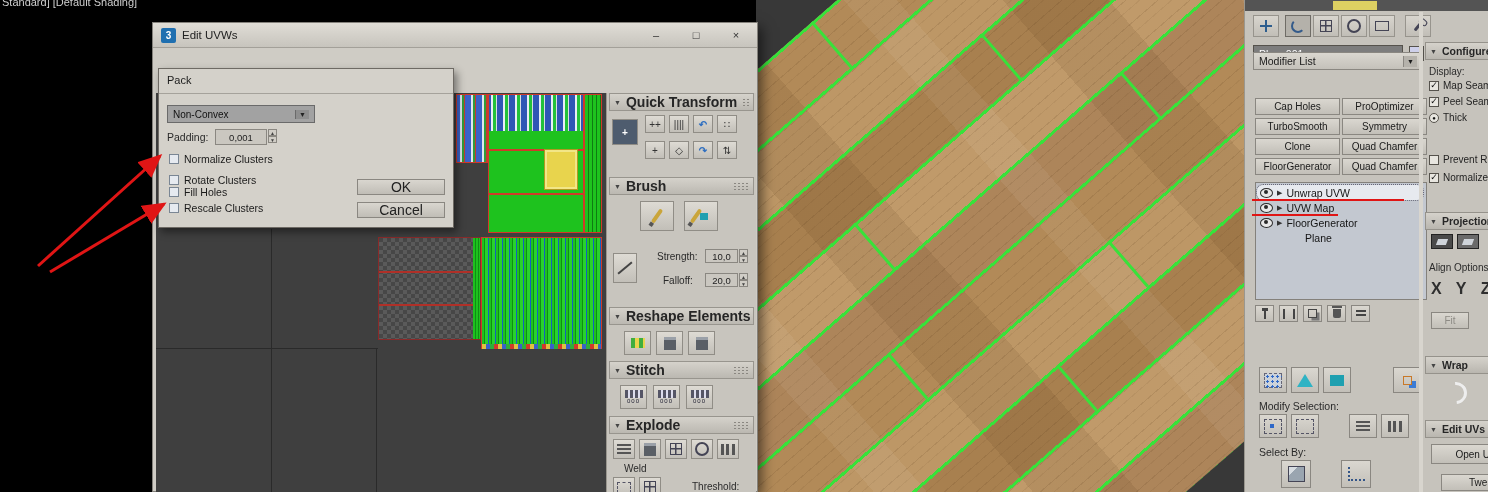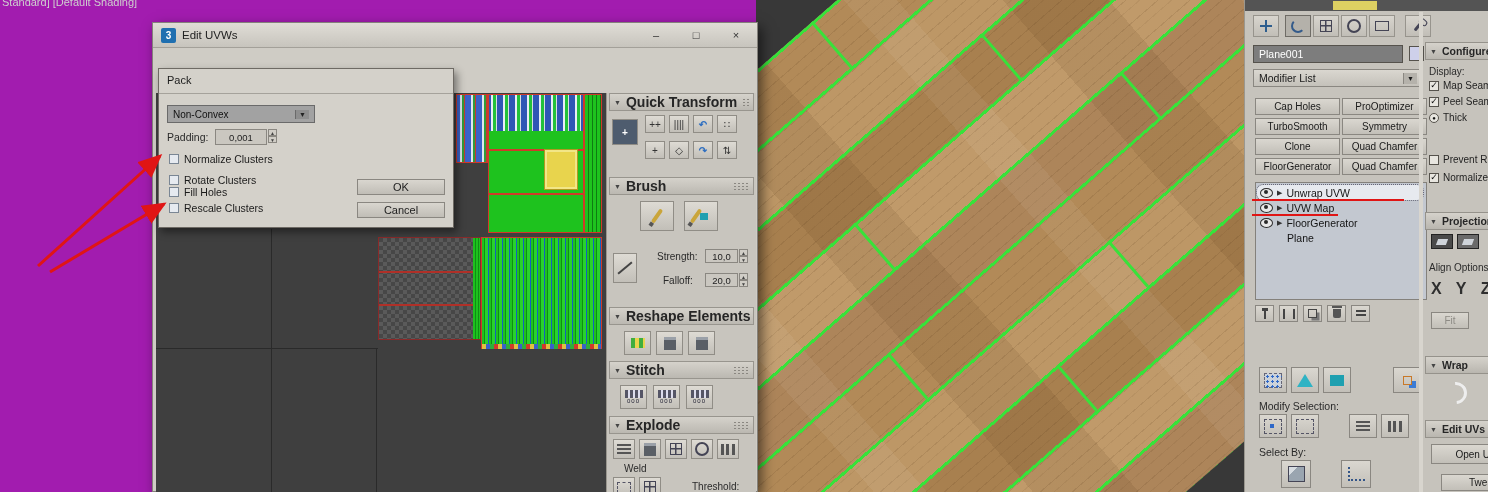--- a/index.html
+++ b/index.html
@@ -1,17 +1,17 @@
 <!DOCTYPE html>
 <html><head>
 <meta charset="utf-8">
 <style>
   html,body{margin:0;padding:0;background:#222;}
   .screen{position:relative;width:1488px;height:492px;overflow:hidden;
-          font-family:"Liberation Sans",sans-serif;background:#a21caf;}
+          font-family:"Liberation Sans",sans-serif;background:#000000;}
   .abs{position:absolute;}
 
   
   .shading-label{position:absolute;left:2px;top:-4px;color:#cfcfcf;font-size:11px;}
 
   
   .viewport-3d{position:absolute;left:756px;top:0;width:488px;height:492px;background:#383838;overflow:hidden;}
   .wood{position:absolute;left:244px;top:256px;width:1700px;height:600px;
         transform:translate(-50%,-50%) rotate(-41deg);
         background-image:
@@ -105,21 +105,21 @@
                border:1px solid #6e6a64;box-shadow:3px 4px 8px rgba(0,0,0,.45);box-sizing:border-box;z-index:30;}
   .pack-title{position:absolute;left:8px;top:5px;font-size:11px;color:#1c1c1c;}
   .pack-sep{position:absolute;left:0;top:24px;width:100%;height:1px;background:#a5a29b;}
   .pack-combo{position:absolute;left:8px;top:36px;width:148px;height:18px;background:#a2a2a2;border:1px solid #6a6a6a;
               font-size:10px;color:#111;display:flex;align-items:center;padding:0 5px;box-sizing:border-box;}
   .pack-combo .arr{margin-left:auto;font-size:7px;color:#222;background:#8e8e8e;padding:1px 3px;border-left:1px solid #6a6a6a;}
   .pack-check{position:absolute;left:10px;display:flex;align-items:center;gap:5px;}
   .pack-check .box{width:10px;height:10px;background:#e6eaf0;border:1px solid #7a8694;box-sizing:border-box;}
   .pack-check .txt{font-size:10.5px;color:#1b1b1b;}
   .pack-btn{position:absolute;left:198px;width:88px;height:16px;background:linear-gradient(#d9d6cf,#c0bdb6);
-            border:1px solid #8a8781;font-size:11px;color:#222;display:flex;align-items:center;justify-content:center;box-sizing:border-box;}
+            border:1px solid #8a8781;font-size:14px;color:#222;display:flex;align-items:center;justify-content:center;box-sizing:border-box;}
 
   
   .cmd-panel{position:absolute;left:1244px;top:0;width:244px;height:492px;background:#c6c3bc;border-left:1px solid #9a978f;box-sizing:border-box;}
   .cp-top{position:absolute;left:0;top:0;width:100%;height:11px;background:#545454;}
   .cp-top-tab{position:absolute;left:88px;top:1px;width:44px;height:9px;background:#ddd062;}
   .cp-tab{position:absolute;top:15px;width:26px;height:22px;background:linear-gradient(#d8d5ce,#c1beb7);
           border:1px solid #97948d;display:flex;align-items:center;justify-content:center;box-sizing:border-box;}
   .cp-tab.active{background:#b4b1aa;border-color:#6f6c66;}
   .plus-shape{position:relative;width:12px;height:12px;}
   .plus-shape::before{content:"";position:absolute;left:5px;top:0;width:2px;height:12px;background:#2e5e8e;}
@@ -235,21 +235,21 @@
     <div class="cp-tab" style="left:124px;">
         <div class="monitor-shape"></div>
       </div>
     <div class="cp-tab" style="left:160px;">
         <div class="wrench-shape"></div>
       </div>
 
     <div class="cp-field" style="left:8px;top:45px;width:150px;height:18px;">Plane001</div>
     <div class="cp-swatch" style="left:164px;top:46px;"></div>
 
-    <div class="cp-drop" style="left:8px;top:69px;width:170px;height:18px;">
+    <div class="cp-drop" style="left:8px;top:52px;width:170px;height:18px;">
       <span>Modifier List</span>
       <span class="arr">▼</span>
     </div>
 
     <div class="cp-btn" style="left:10px;top:98px;">Cap Holes</div>
     <div class="cp-btn" style="left:97px;top:98px;">ProOptimizer</div>
     <div class="cp-btn" style="left:10px;top:118px;">TurboSmooth</div>
     <div class="cp-btn" style="left:97px;top:118px;">Symmetry</div>
     <div class="cp-btn" style="left:10px;top:138px;">Clone</div>
     <div class="cp-btn" style="left:97px;top:138px;">Quad Chamfer</div>
@@ -265,21 +265,21 @@
       <div class="stack-row" style="top:17px;">
         <span class="eye"></span>
         <span class="stack-arr">▶</span>
         <span class="stack-lbl">UVW Map</span>
       </div>
       <div class="stack-row" style="top:32px;">
         <span class="eye"></span>
         <span class="stack-arr">▶</span>
         <span class="stack-lbl">FloorGenerator</span>
       </div>
-      <div class="stack-row" style="top:47px;padding-left:30px;">
+      <div class="stack-row" style="top:47px;padding-left:48px;">
         <span class="stack-lbl">Plane</span>
       </div>
       <div class="red-underline" style="left:-4px;top:16px;width:152px;"></div>
       <div class="red-underline" style="left:-4px;top:31px;width:86px;"></div>
     </div>
 
     <div class="mini-btn" style="left:10px;top:305px;">
         <div class="mini-pin"></div>
       </div>
     <div class="mini-btn" style="left:34px;top:305px;">

